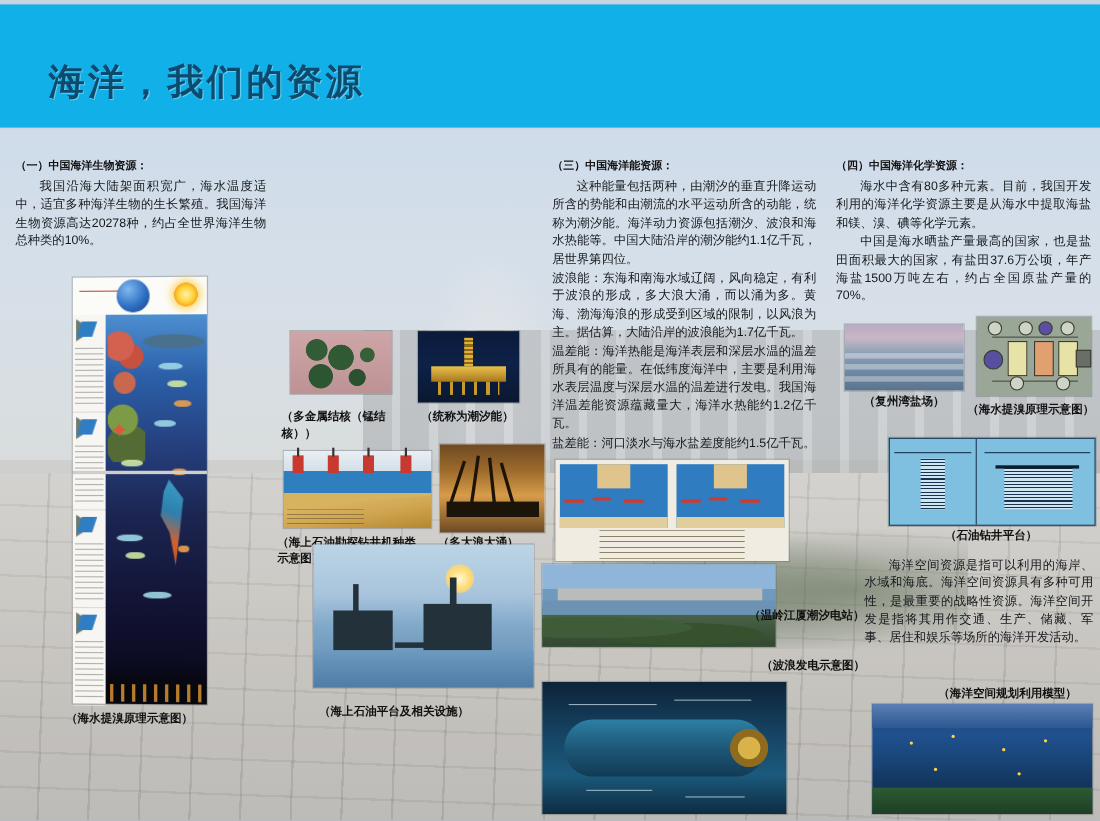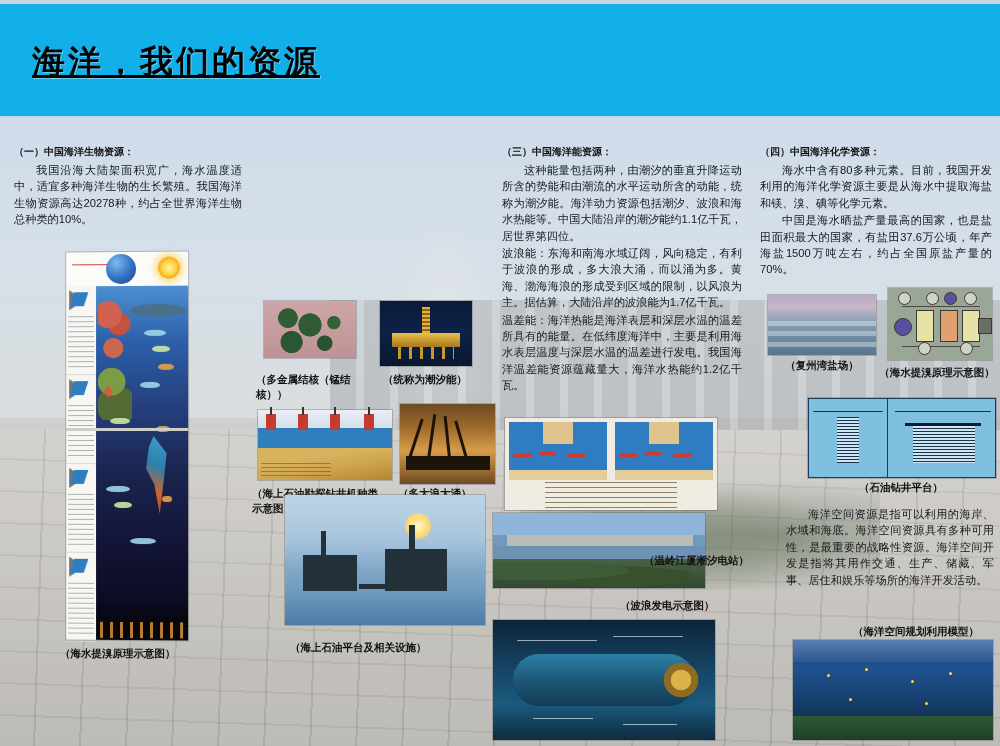--- a/index.html
+++ b/index.html
@@ -30,25 +30,24 @@
   .bg-paving{position:absolute;left:0;top:430px;width:1000px;height:316px;
     background:repeating-linear-gradient(92deg,rgba(255,255,255,.14) 0 44px,rgba(120,118,114,.10) 44px 46px),
                repeating-linear-gradient(2deg,rgba(255,255,255,.10) 0 30px,rgba(120,118,114,.08) 30px 32px);}
   .bg-trees{position:absolute;left:520px;top:470px;width:360px;height:120px;
     background:radial-gradient(ellipse at 30% 60%,rgba(86,104,74,.55) 0%,rgba(86,104,74,0) 62%),
                radial-gradient(ellipse at 70% 55%,rgba(74,94,68,.45) 0%,rgba(74,94,68,0) 60%);}
 
   
   .banner{position:absolute;left:0;top:4px;width:1000px;height:112px;background:#12b0e8;}
   .banner h1{
-    margin:0;position:absolute;left:32px;top:36px;
-    font-size:33px;font-weight:bold;color:#000000;letter-spacing:3px;
+    margin:12px;position:absolute;left:32px;top:36px;
+    font-size:33px;font-weight:bold;color:#0c4a6e;letter-spacing:3px;
     text-shadow:1px 1px 0 rgba(255,255,255,.35);
     font-family:"DejaVu Sans","Liberation Sans",sans-serif;
-    text-decoration:underline;
   }
 
   
   .col{position:absolute;}
   .sec-title{font-size:10px;font-weight:bold;color:#111;line-height:17px;margin:0 0 2px 0;}
   .para{font-size:11.2px;color:#15181c;line-height:16.4px;margin:0 0 1px 0;text-align:justify;}
   .para.indent{text-indent:22px;}
   .cap{font-size:10.5px;color:#111;font-weight:bold;line-height:15px;}
 
   
@@ -295,20 +294,21 @@
     <i class="pf-rig" style="position:absolute;left:74px;bottom:36px;width:28px;height:5px;"></i>
     <div class="pf-water"></div>
   </div>
   <div class="cap" style="position:absolute;left:290px;top:640px;width:190px;">（海上石油平台及相关设施）</div>
 
   <div class="col" style="left:502px;top:143px;width:240px;">
     <p class="sec-title">（三）中国海洋能资源：</p>
     <p class="para indent">这种能量包括两种，由潮汐的垂直升降运动所含的势能和由潮流的水平运动所含的动能，统称为潮汐能。海洋动力资源包括潮汐、波浪和海水热能等。中国大陆沿岸的潮汐能约1.1亿千瓦，居世界第四位。</p>
     <p class="para">波浪能：东海和南海水域辽阔，风向稳定，有利于波浪的形成，多大浪大涌，而以涌为多。黄海、渤海海浪的形成受到区域的限制，以风浪为主。据估算，大陆沿岸的波浪能为1.7亿千瓦。</p>
     <p class="para">温差能：海洋热能是海洋表层和深层水温的温差所具有的能量。在低纬度海洋中，主要是利用海水表层温度与深层水温的温差进行发电。我国海洋温差能资源蕴藏量大，海洋水热能约1.2亿千瓦。</p>
+    <p class="para">盐差能：河口淡水与海水盐差度能约1.5亿千瓦。</p>
   </div>
 
   <div class="fig" id="fig-tidal">
     <div class="td-box" style="left:4px;">
       <i class="td-dam" style="left:34px;"></i>
       <i class="td-arrow" style="left:4px;top:32px;width:18px;"></i>
       <i class="td-arrow" style="left:30px;top:30px;width:16px;"></i>
       <i class="td-arrow" style="left:58px;top:32px;width:18px;"></i>
       <i class="td-bed"></i>
     </div>
@@ -320,31 +320,31 @@
       <i class="td-bed"></i>
     </div>
     <div class="td-cap"></div>
   </div>
 
   <div class="fig" id="fig-tidalstation">
     <div class="ts-bridge"></div>
     <div class="ts-water"></div>
     <div class="ts-trees"></div>
   </div>
-  <div class="cap" style="position:absolute;left:644px;top:553px;width:120px;">（温岭江厦潮汐电站）</div>
+  <div class="cap" style="position:absolute;left:681px;top:553px;width:120px;">（温岭江厦潮汐电站）</div>
 
   <div class="fig" id="fig-wave">
     <div class="wv-tube"></div>
     <div class="wv-ring"></div>
     <i class="wv-line" style="left:24px;top:20px;width:80px;"></i>
     <i class="wv-line" style="left:120px;top:16px;width:70px;"></i>
     <i class="wv-line" style="left:40px;top:98px;width:60px;"></i>
     <i class="wv-line" style="left:130px;top:104px;width:54px;"></i>
   </div>
-  <div class="cap" style="position:absolute;left:620px;top:598px;width:120px;">（波浪发电示意图）</div>
+  <div class="cap" style="position:absolute;left:692px;top:598px;width:120px;">（波浪发电示意图）</div>
 
   <div class="col" style="left:760px;top:143px;width:232px;">
     <p class="sec-title">（四）中国海洋化学资源：</p>
     <p class="para indent">海水中含有80多种元素。目前，我国开发利用的海洋化学资源主要是从海水中提取海盐和镁、溴、碘等化学元素。</p>
     <p class="para indent">中国是海水晒盐产量最高的国家，也是盐田面积最大的国家，有盐田37.6万公顷，年产海盐1500万吨左右，约占全国原盐产量的70%。</p>
   </div>
 
   <div class="fig" id="fig-saltfield">
     <i class="sf-row" style="top:26px;width:108px;"></i>
     <i class="sf-row" style="top:36px;width:108px;"></i>

